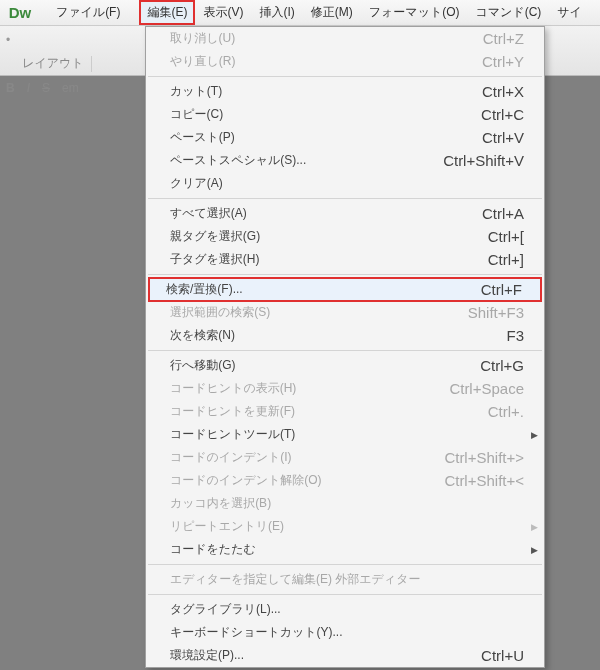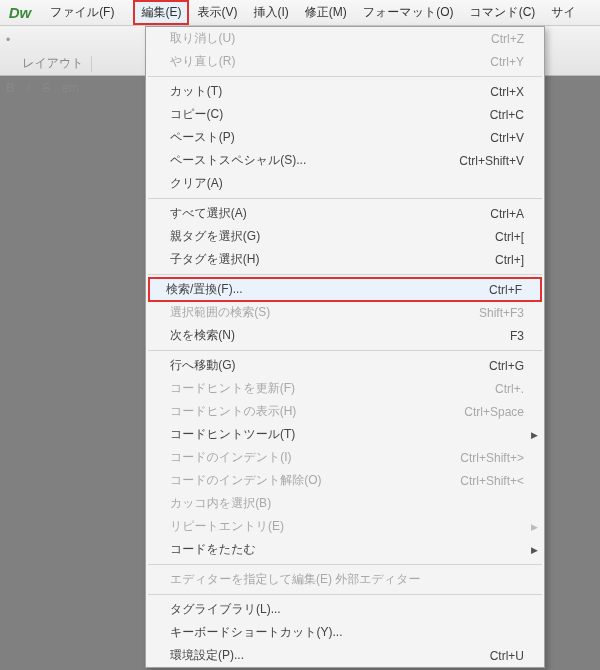--- a/index.html
+++ b/index.html
@@ -22,22 +22,21 @@
     }
     .app-logo {
       width: 32px;
       height: 20px;
       display: flex;
       align-items: center;
       justify-content: center;
       color: #3c8a3c;
       font-weight: bold;
       font-size: 15px;
-      font-style: italic;
-      margin-right: 6px;
+      margin-right: 12px;
     }
     .menu-item {
       padding: 12px 8px;
       cursor: default;
       color: #333;
       white-space: nowrap;
     }
     .menu-item.active {
       background: #e8f0f8;
       border: 2px solid #e03030;
@@ -77,21 +76,21 @@
       display: flex;
       justify-content: space-between;
       align-items: center;
       padding: 3px 20px 3px 24px;
       color: #444;
       cursor: default;
       position: relative;
       gap: 48px;
     }
     .dd-item.disabled { color: #a8a8a8; }
-    .dd-item .shortcut { color: inherit; font-size: 12px; }
+    .dd-item .shortcut { color: inherit; font-size: 15px; }
     .dd-item.highlighted {
       background: #eaf2fb;
       border: 2px solid #e03030;
       margin: -1px 2px;
       padding: 2px 18px 2px 16px;
     }
     .dd-sep {
       height: 1px;
       background: #d4d4d4;
       margin: 3px 2px;
@@ -189,27 +188,27 @@
     <div class="dd-item">
       <span class="label">次を検索(N)</span>
       <span class="shortcut">F3</span>
     </div>
     <div class="dd-sep"></div>
     <div class="dd-item">
       <span class="label">行へ移動(G)</span>
       <span class="shortcut">Ctrl+G</span>
     </div>
     <div class="dd-item disabled">
+      <span class="label">コードヒントの表示(H)</span>
+      <span class="shortcut">Ctrl+Space</span>
+    </div>
+    <div class="dd-item disabled">
       <span class="label">コードヒントを更新(F)</span>
       <span class="shortcut">Ctrl+.</span>
     </div>
-    <div class="dd-item disabled">
-      <span class="label">コードヒントの表示(H)</span>
-      <span class="shortcut">Ctrl+Space</span>
-    </div>
     <div class="dd-item bold-label">
       <span class="label">コードヒントツール(T)</span>
       <span class="shortcut"></span>
       <span class="submenu-arrow">▶</span>
     </div>
     <div class="dd-item disabled">
       <span class="label">コードのインデント(I)</span>
       <span class="shortcut">Ctrl+Shift+&gt;</span>
     </div>
     <div class="dd-item disabled">

